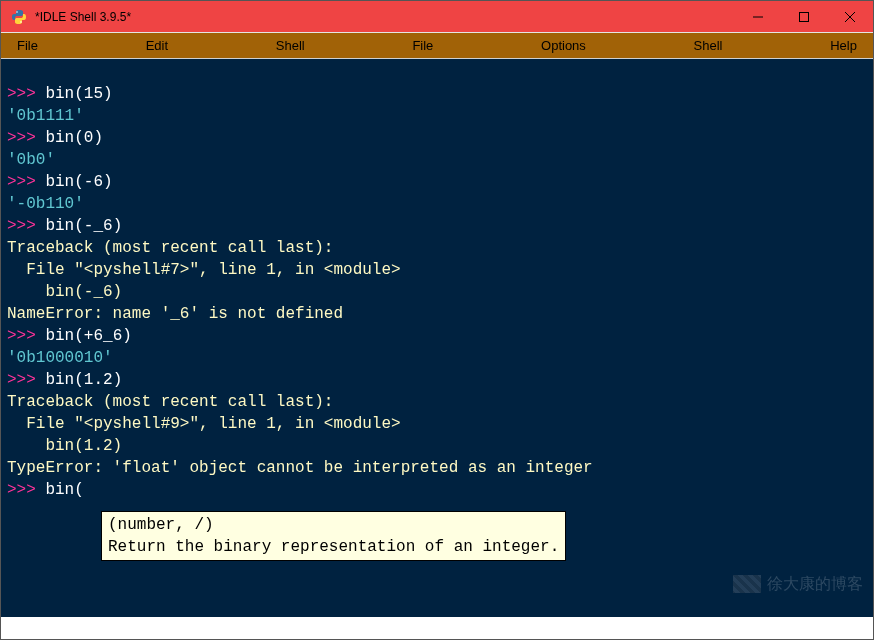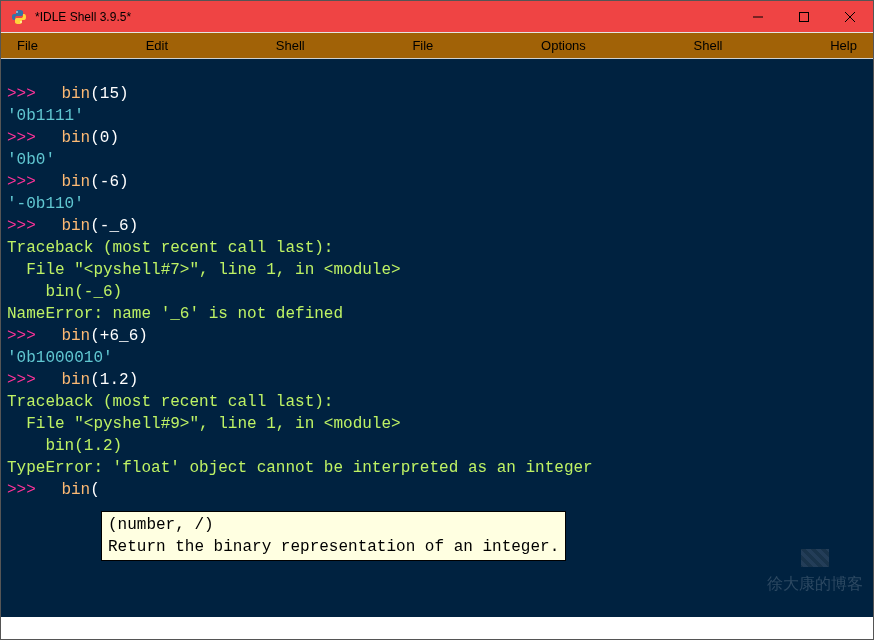--- a/index.html
+++ b/index.html
@@ -58,25 +58,25 @@
       height: 558px;
       padding: 2px 6px;
       font-family: Consolas, "Courier New", monospace;
       font-size: 16px;
       line-height: 22px;
       white-space: pre;
       overflow-y: auto;
       position: relative;
     }
     .prompt { color: #ff3399; }
-    .func   { color: #fdba74; margin-left: 16px; }
+    .func   { color: #ffffff; }
     .paren  { color: #ffffff; }
     .num    { color: #ffffff; }
     .output { color: #60c7d1; }
-    .error  { color: #bef264; }
+    .error  { color: #fef9c3; }
     .tooltip {
       position: absolute;
       left: 100px;
       top: 452px;
       background: #ffffe1;
       border: 1px solid #000;
       padding: 2px 6px;
       font-family: Consolas, "Courier New", monospace;
       font-size: 16px;
       line-height: 22px;
@@ -99,21 +99,20 @@
       position: absolute;
       right: 10px;
       bottom: 22px;
       color: #4a6278;
       font-size: 16px;
       font-family: sans-serif;
       opacity: 0.6;
       display: flex;
       align-items: center;
       gap: 6px;
-      flex-direction: column;
     }
     .wm-logo {
       width: 28px; height: 18px;
       background: linear-gradient(45deg,#2a3f52 25%,#3b5068 25%,#3b5068 50%,#2a3f52 50%,#2a3f52 75%,#3b5068 75%);
       background-size: 10px 10px;
     }
   </style>
 </head>
 <body>
 

